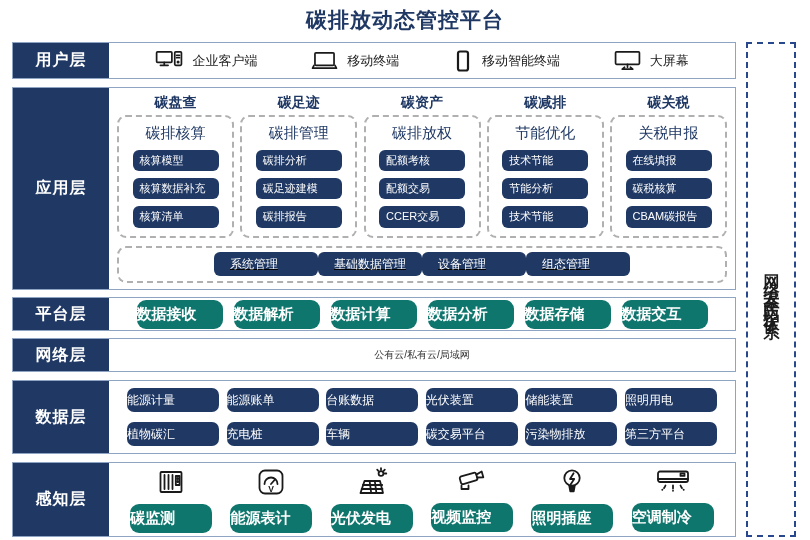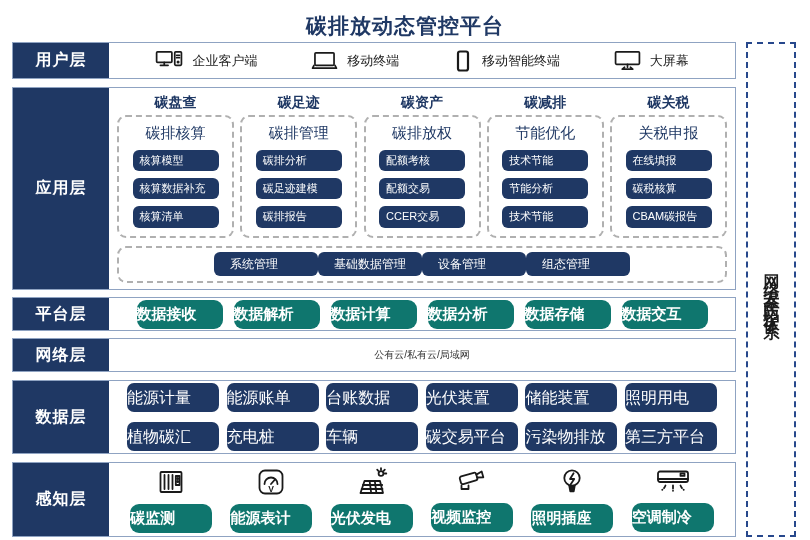--- a/index.html
+++ b/index.html
@@ -1,18 +1,18 @@
 <!DOCTYPE html>
 <html><head>
 <meta charset="utf-8">
 <style>
   html,body{margin:0;padding:0;width:810px;height:540px;overflow:hidden;background:#fff;
     font-family:"Liberation Sans","DejaVu Sans",sans-serif;}
   .canvas{position:relative;width:810px;height:540px;background:#fff;}
-  .title{position:absolute;top:12px;left:0;width:810px;text-align:center;
+  .title{position:absolute;top:6px;left:0;width:810px;text-align:center;
     font-size:21px;font-weight:bold;color:#1f3864;letter-spacing:1px;}
   .band{position:absolute;left:12px;width:724px;border:1.5px solid #8fa3c2;
     background:#fff;display:flex;box-sizing:border-box;}
   .band-label{width:96px;flex:0 0 96px;background:#1f3864;color:#fff;font-weight:bold;
     font-size:16px;display:flex;align-items:center;justify-content:center;letter-spacing:1px;}
   .band-content{flex:1;position:relative;}
   
   .user-content{display:flex;align-items:center;justify-content:space-around;padding:0 20px;}
   .user-item{display:flex;align-items:center;gap:8px;}
   .ulabel{font-size:13px;color:#222;}
@@ -20,33 +20,33 @@
   .app-content{padding:5px 8px 6px 8px;display:flex;flex-direction:column;}
   .app-columns{display:flex;justify-content:space-between;gap:6px;}
   .app-col{width:117px;text-align:center;}
   .col-header{font-size:14px;font-weight:bold;color:#1f3864;margin:1px 0 3px 0;}
   .group-box{border:2px dashed #b0b0b0;border-radius:9px;padding:5px 4px 1px 4px;}
   .group-title{font-size:15px;font-weight:normal;color:#1f3864;margin:2px 0 7px 0;}
   .nbtn{display:block;background:#1f3864;color:#fff;font-size:11px;line-height:1.2;
     padding:4px 7px;border-radius:6px;margin:0 auto 7px auto;min-width:72px;
     width:fit-content;text-align:left;white-space:nowrap;}
   .common-box{margin-top:8px;border:2px dashed #b0b0b0;border-radius:9px;height:42px;
-    display:flex;align-items:center;justify-content:center;box-sizing:border-box;}
+    display:flex;align-items:center;justify-content:center;box-sizing:border-box;text-decoration:underline;}
   .common-box .nbtn{margin:0;font-size:12px;padding:5px 16px;}
   
   .platform-content{display:flex;align-items:center;justify-content:space-around;padding:0 22px;}
   .ybtn{background:#0f766e;color:#fff;font-size:15px;font-weight:bold;text-align:left;
     padding:5px 0;width:86px;border-radius:9px;white-space:nowrap;}
   
   .network-content{display:flex;align-items:center;justify-content:center;
     font-size:10px;color:#333;}
   
   .data-content{display:flex;flex-direction:column;justify-content:center;gap:10px;padding:0 18px;}
   .data-row{display:flex;justify-content:space-between;}
-  .data-row .nbtn{margin:0;font-size:16px;width:92px;min-width:0;padding:5px 0;border-radius:7px;}
+  .data-row .nbtn{margin:0;font-size:12px;width:92px;min-width:0;padding:5px 0;border-radius:7px;}
   
   .perc-content{display:flex;align-items:center;justify-content:space-around;padding:0 12px;}
   .perc-item{display:flex;flex-direction:column;align-items:center;gap:7px;}
   .perc-item .ybtn{width:82px;}
   
   .security-box{position:absolute;left:746px;top:42px;width:50px;height:495px;
     border:2px dashed #27488c;box-sizing:border-box;display:flex;align-items:center;
     justify-content:center;}
   .security-text{writing-mode:vertical-rl;text-orientation:upright;font-size:16px;
     font-weight:bold;color:#1a1a1a;letter-spacing:7px;}

